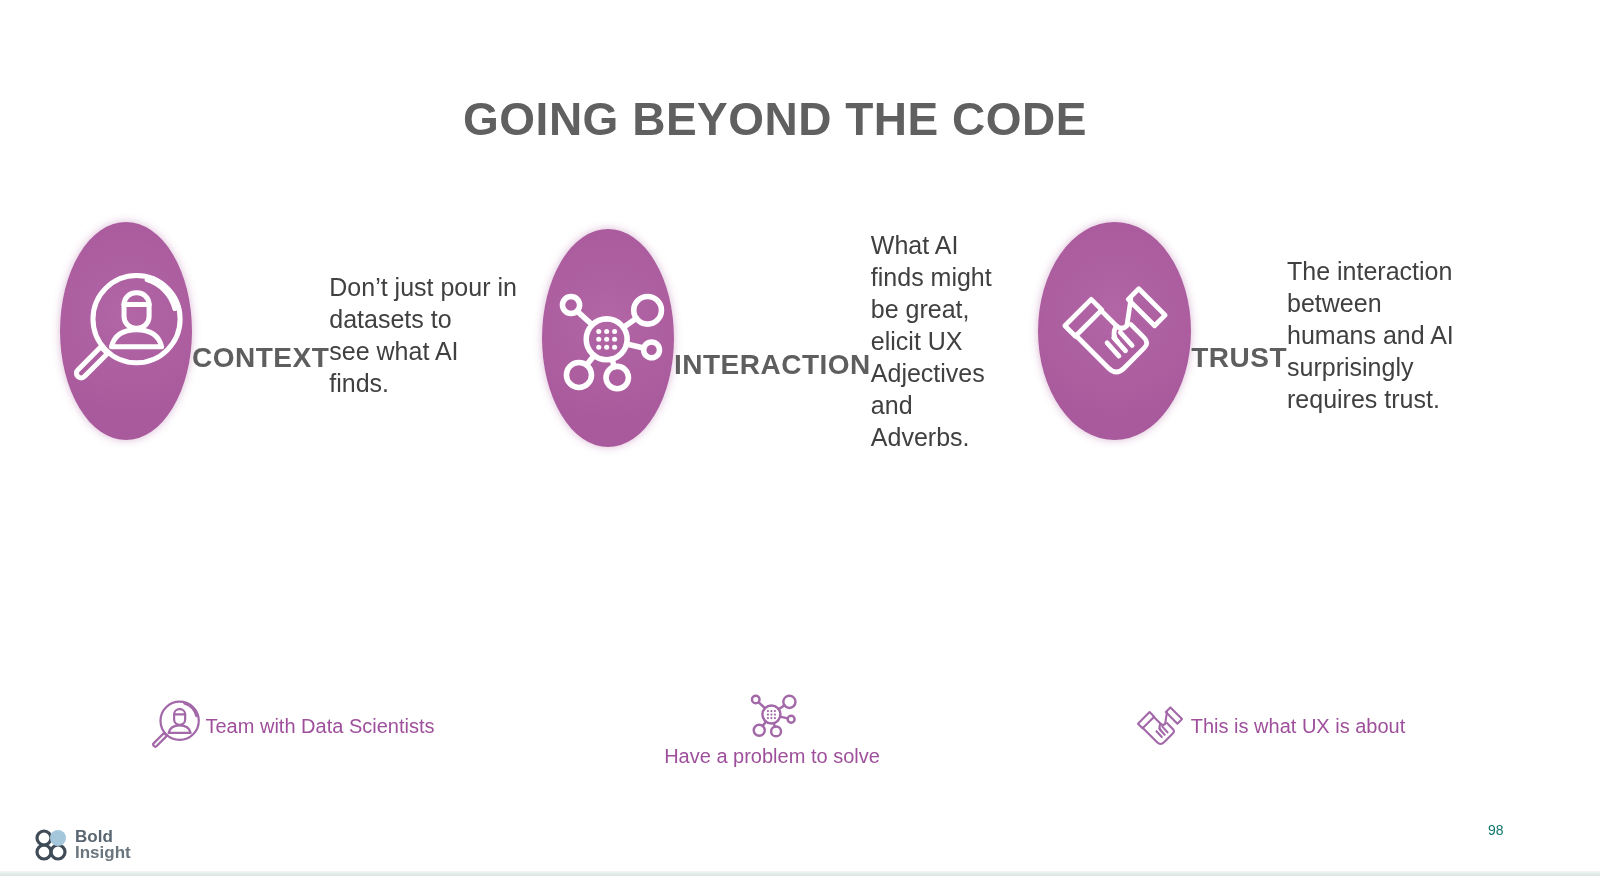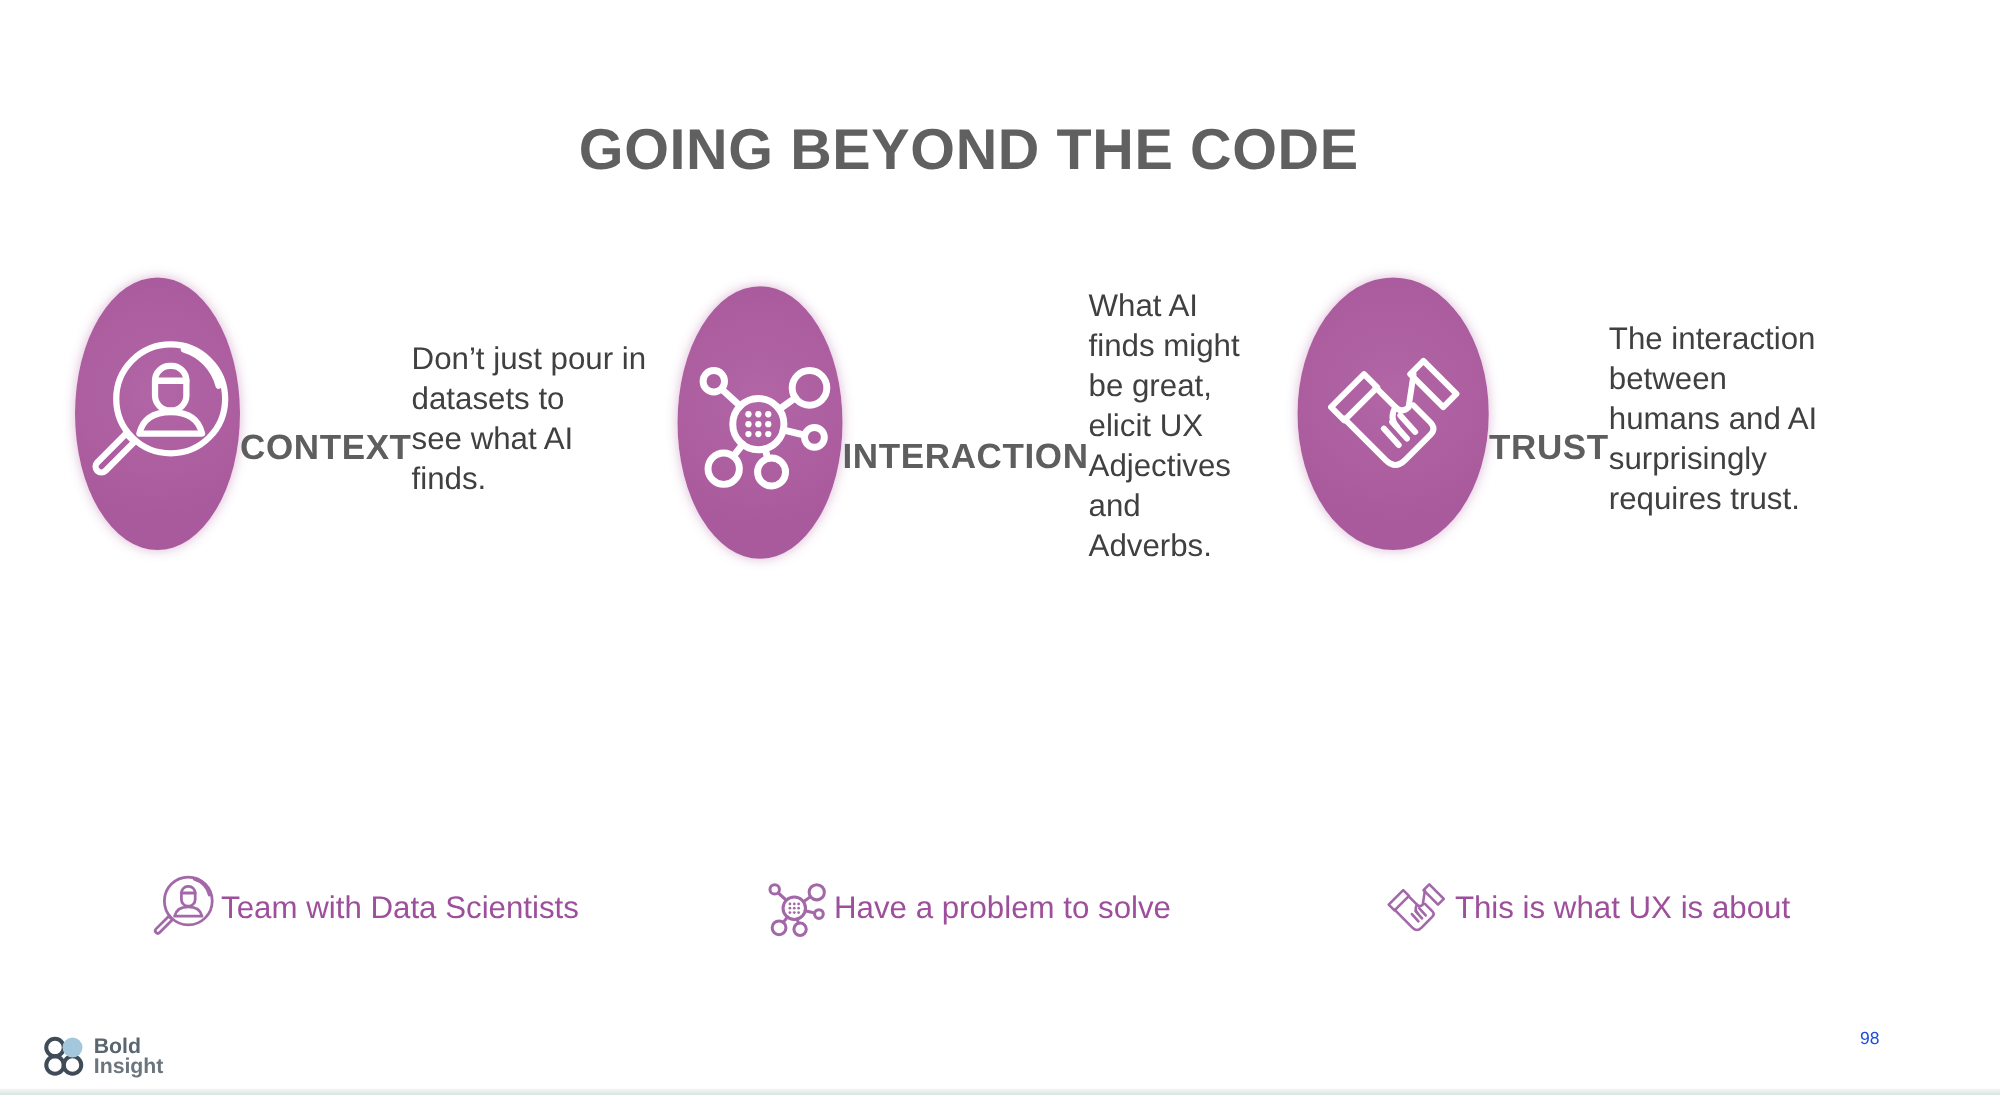--- a/index.html
+++ b/index.html
@@ -64,43 +64,43 @@
   .footnote {
     position: absolute;
     top: 693px;
     width: 460px;
     height: 66px;
     display: flex;
     align-items: center;
     justify-content: center;
     gap: 2px;
     color: #9e4f9b;
-    font-size: 25px;
+    font-size: 20px;
   }
   .footnote-0 { left: 60px; }
-  .footnote-1 { left: 542px; }
+  .footnote-1 { left: 542px; flex-direction: column; }
   .footnote-2 { left: 1038px; }
   .footnote .mini-icon { width: 58px; height: 58px; color: #a268a8; flex: 0 0 auto; }
 
   .logo {
     position: absolute;
     left: 34px; bottom: 13px;
     display: flex;
     align-items: center;
     gap: 5px;
   }
   .logo-text { font-size: 17px; line-height: 16px; text-align: left; }
   .logo-text .l1 { font-weight: 700; color: #596671; }
   .logo-text .l2 { font-weight: 700; color: #6b757e; }
 
   .page-number {
     position: absolute;
     left: 1488px; top: 822px;
     font-size: 14px;
-    color: #1d4ed8;
+    color: #0f766e;
   }
 
   .bottom-strip {
     position: absolute;
     left: 0; bottom: 0;
     width: 100%; height: 5px;
     background: linear-gradient(#f3f6f5, #d7e4de);
   }
 
   .defs-holder { position: absolute; width: 0; height: 0; overflow: hidden; }

